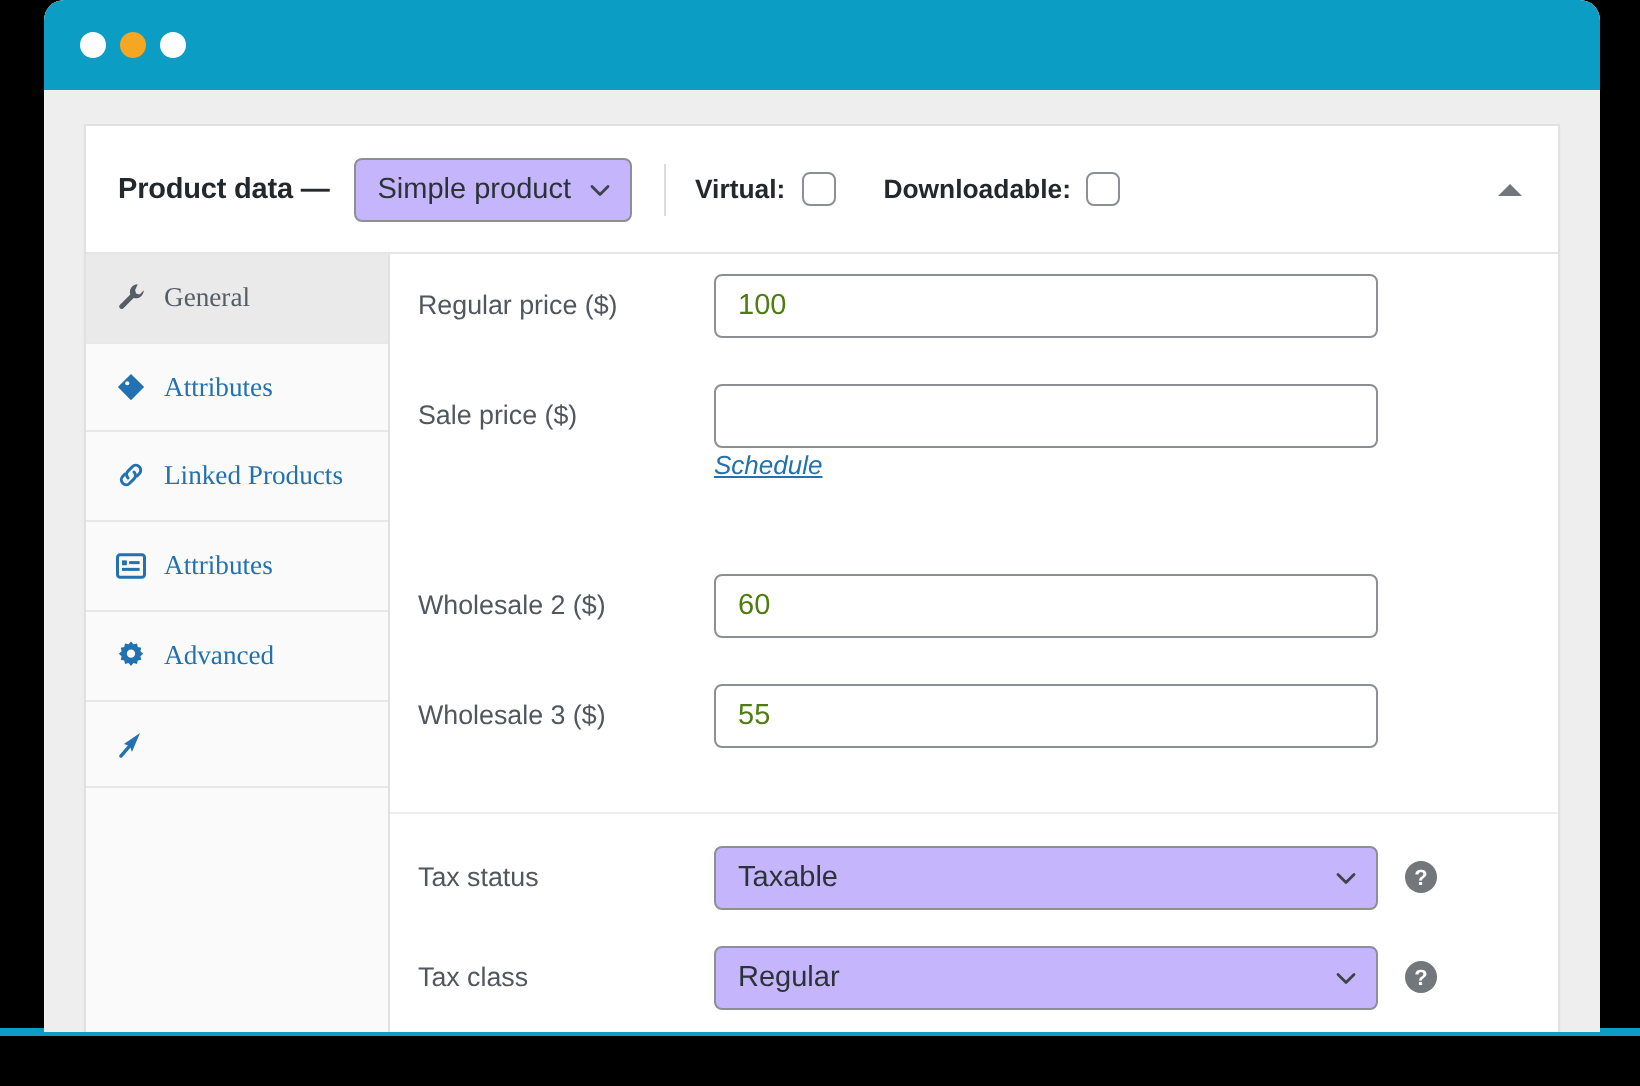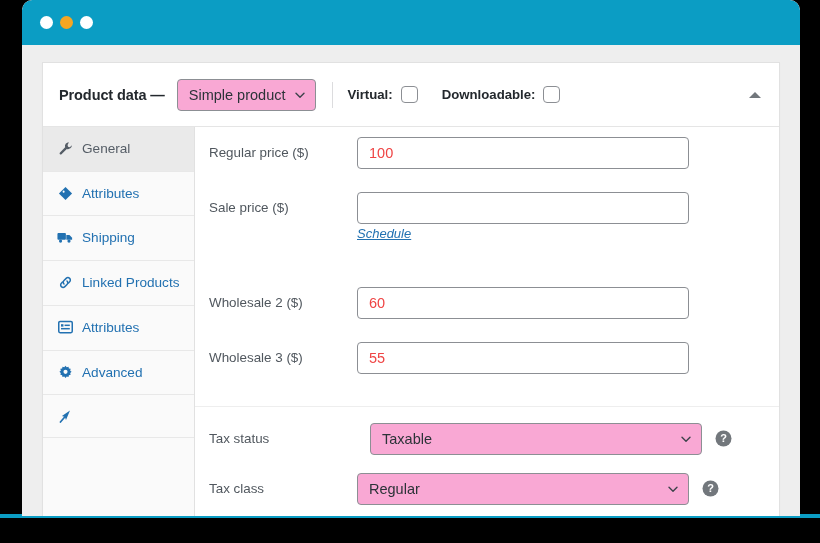--- a/index.html
+++ b/index.html
@@ -111,21 +111,21 @@
     position: relative;
     display: inline-block;
   }
   .sel-box {
     display: flex;
     align-items: center;
     box-sizing: border-box;
     height: 33px;
     border: 1px solid #8c8f94;
     border-radius: 4px;
-    background: #f9a8d4;
+    background: #c4b5fd;
     padding: 0 30px 0 11px;
     font-size: 14.5px;
     font-weight: bold;
     color: #2c3338;
     white-space: nowrap;
   }
   .sel-type { width: 215px; font-weight: bold; }
   .chev {
     position: absolute;
     right: 10px;
@@ -199,20 +199,21 @@
     display: flex;
     align-items: flex-start;
     gap: 9px;
     padding: 12px 10px 12px 14px;
     box-sizing: border-box;
     border-bottom: 1px solid #e8e8e8;
     font-size: 13.6px;
     color: #2271b1;
     line-height: 1.45;
     min-height: 40px;
+    font-family: Liberation Serif, serif;
   }
   .tab.active {
     background: #eaeaea;
     color: #555d66;
   }
   .tab .ticon {
     flex: 0 0 16px;
     width: 16px;
     height: 17px;
     display: flex;
@@ -253,21 +254,21 @@
   .inp {
     box-sizing: border-box;
     width: 100%;
     height: 32px;
     border: 1px solid #8c8f94;
     border-radius: 4px;
     background: #ffffff;
     padding: 0 11px;
     font-family: "Liberation Sans", sans-serif;
     font-size: 14.5px;
-    color: #ef4444;
+    color: #4d7c0f;
     line-height: 30px;
   }
   .inp.empty { color: #2c3338; }
 
   .sel-field .sel-box {
     width: 100%;
     height: 32px;
     font-weight: normal;
     font-size: 14.5px;
   }
@@ -365,31 +366,20 @@
             <div class="tab">
               <span class="ticon">
                 <svg width="15" height="15" viewBox="0 0 16 16" aria-hidden="true">
                   <path d="M8 1 L15 8 L8 15 L1 8 Z" fill="#2271b1"></path>
                   <circle cx="6" cy="6" r="1.1" fill="#ffffff"></circle>
                 </svg>
               </span>
               <span class="tlabel">Attributes</span>
             </div>
 
-            <div class="tab">
-              <span class="ticon">
-                <svg width="16" height="15" viewBox="0 0 18 14" aria-hidden="true">
-                  <rect x="0.5" y="2" width="9.5" height="7.5" rx="1" fill="#2271b1"></rect>
-                  <path d="M10.5 4.2 H14 L17 7.2 V9.5 H10.5 Z" fill="#2271b1"></path>
-                  <circle cx="4" cy="11" r="1.8" fill="#2271b1"></circle>
-                  <circle cx="13.5" cy="11" r="1.8" fill="#2271b1"></circle>
-                </svg>
-              </span>
-              <span class="tlabel">Shipping</span>
-            </div>
 
             <div class="tab">
               <span class="ticon">
                 <svg width="15" height="15" viewBox="0 0 16 16" aria-hidden="true">
                   <path d="M6.4 9.6a2.6 2.6 0 0 1 0-3.7l2.3-2.3a2.6 2.6 0 0 1 3.7 3.7l-1.2 1.2" fill="none" stroke="#2271b1" stroke-width="1.6" stroke-linecap="round"></path>
                   <path d="M9.6 6.4a2.6 2.6 0 0 1 0 3.7l-2.3 2.3a2.6 2.6 0 0 1-3.7-3.7l1.2-1.2" fill="none" stroke="#2271b1" stroke-width="1.6" stroke-linecap="round"></path>
                 </svg>
               </span>
               <span class="tlabel">Linked Products</span>
             </div>
@@ -464,21 +454,21 @@
                 <span class="field-label">Wholesale 3 ($)</span>
                 <span class="field-control">
                   <input class="inp" type="text" value="55" style="">
                 </span>
               </div>
 
             </div>
 
             <div class="field-group sep-top">
 
-              <div class="field" style="margin-bottom:18px;gap:13px;">
+              <div class="field" style="margin-bottom:18px;">
                 <span class="field-label">Tax status</span>
                 <span class="field-control sel sel-field">
                   <span class="sel-box">Taxable</span>
                   <span class="chev">
                     <svg viewBox="0 0 12 12" width="12" height="12" aria-hidden="true">
                       <path d="M2 4.2 L6 8.2 L10 4.2" fill="none" stroke="#3c434a" stroke-width="1.4" stroke-linecap="round" stroke-linejoin="round"></path>
                     </svg>
                   </span>
                   <span class="help">
                     <svg viewBox="0 0 17 17" width="17" height="17" aria-hidden="true">

